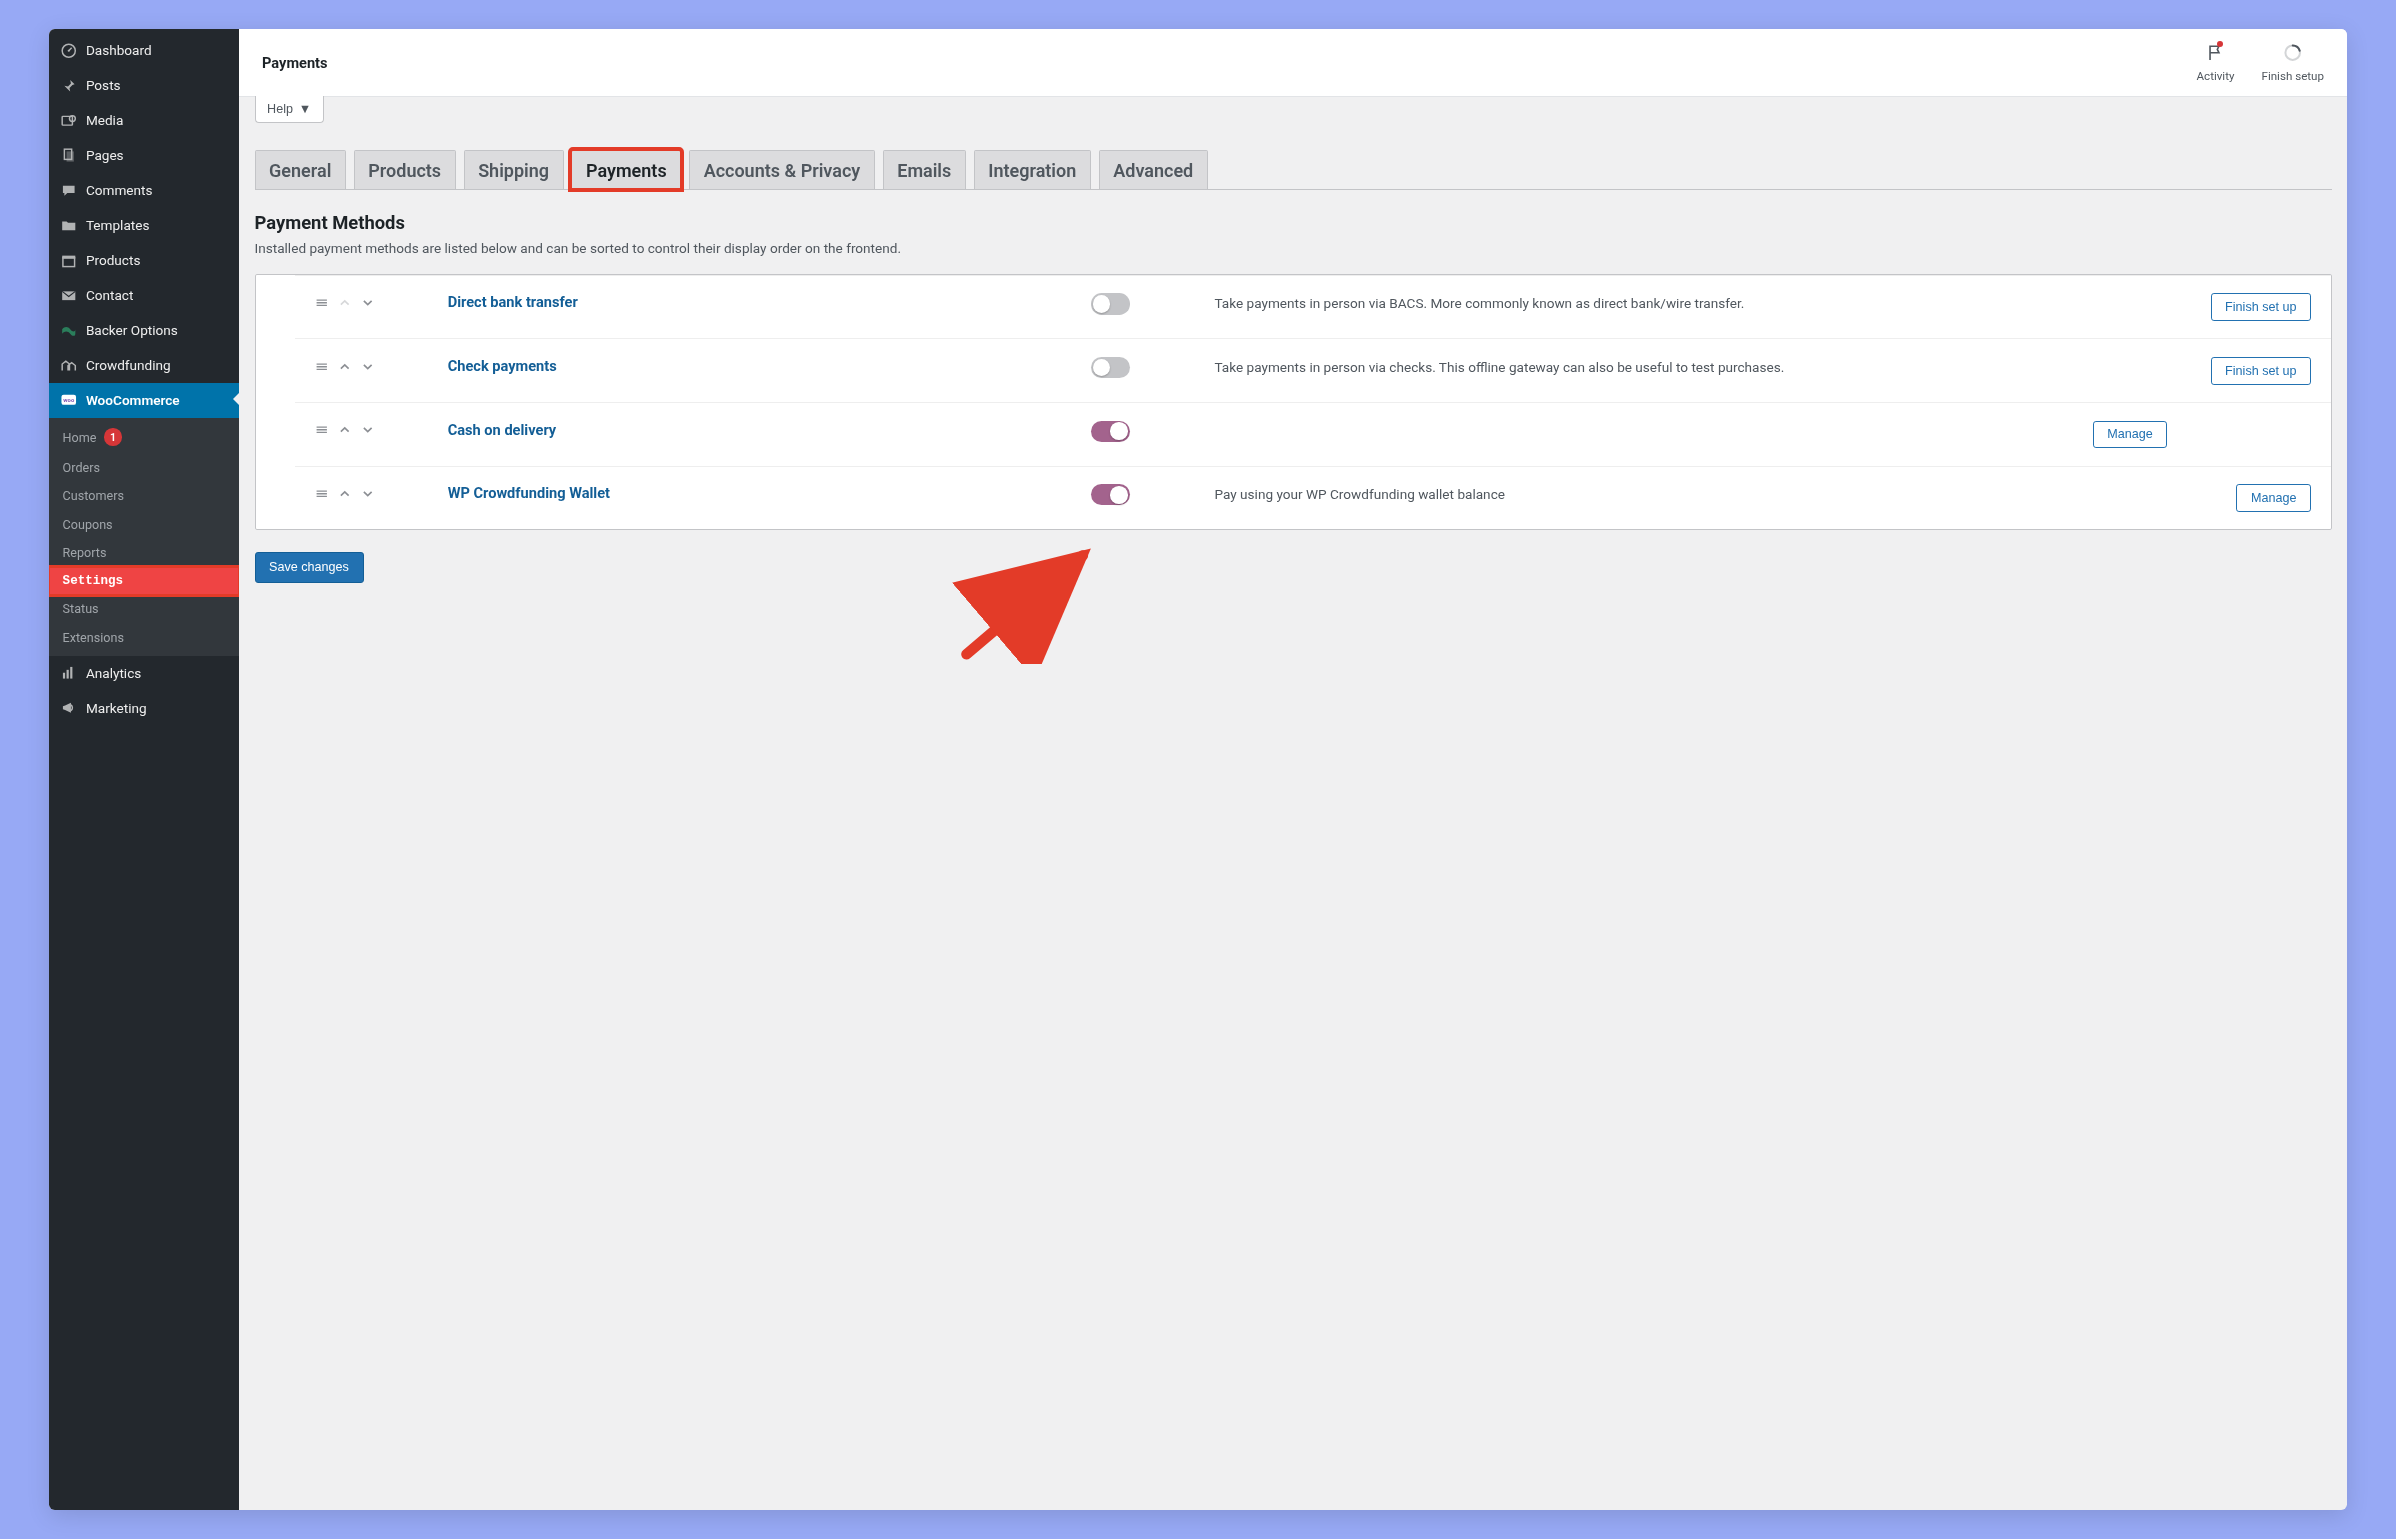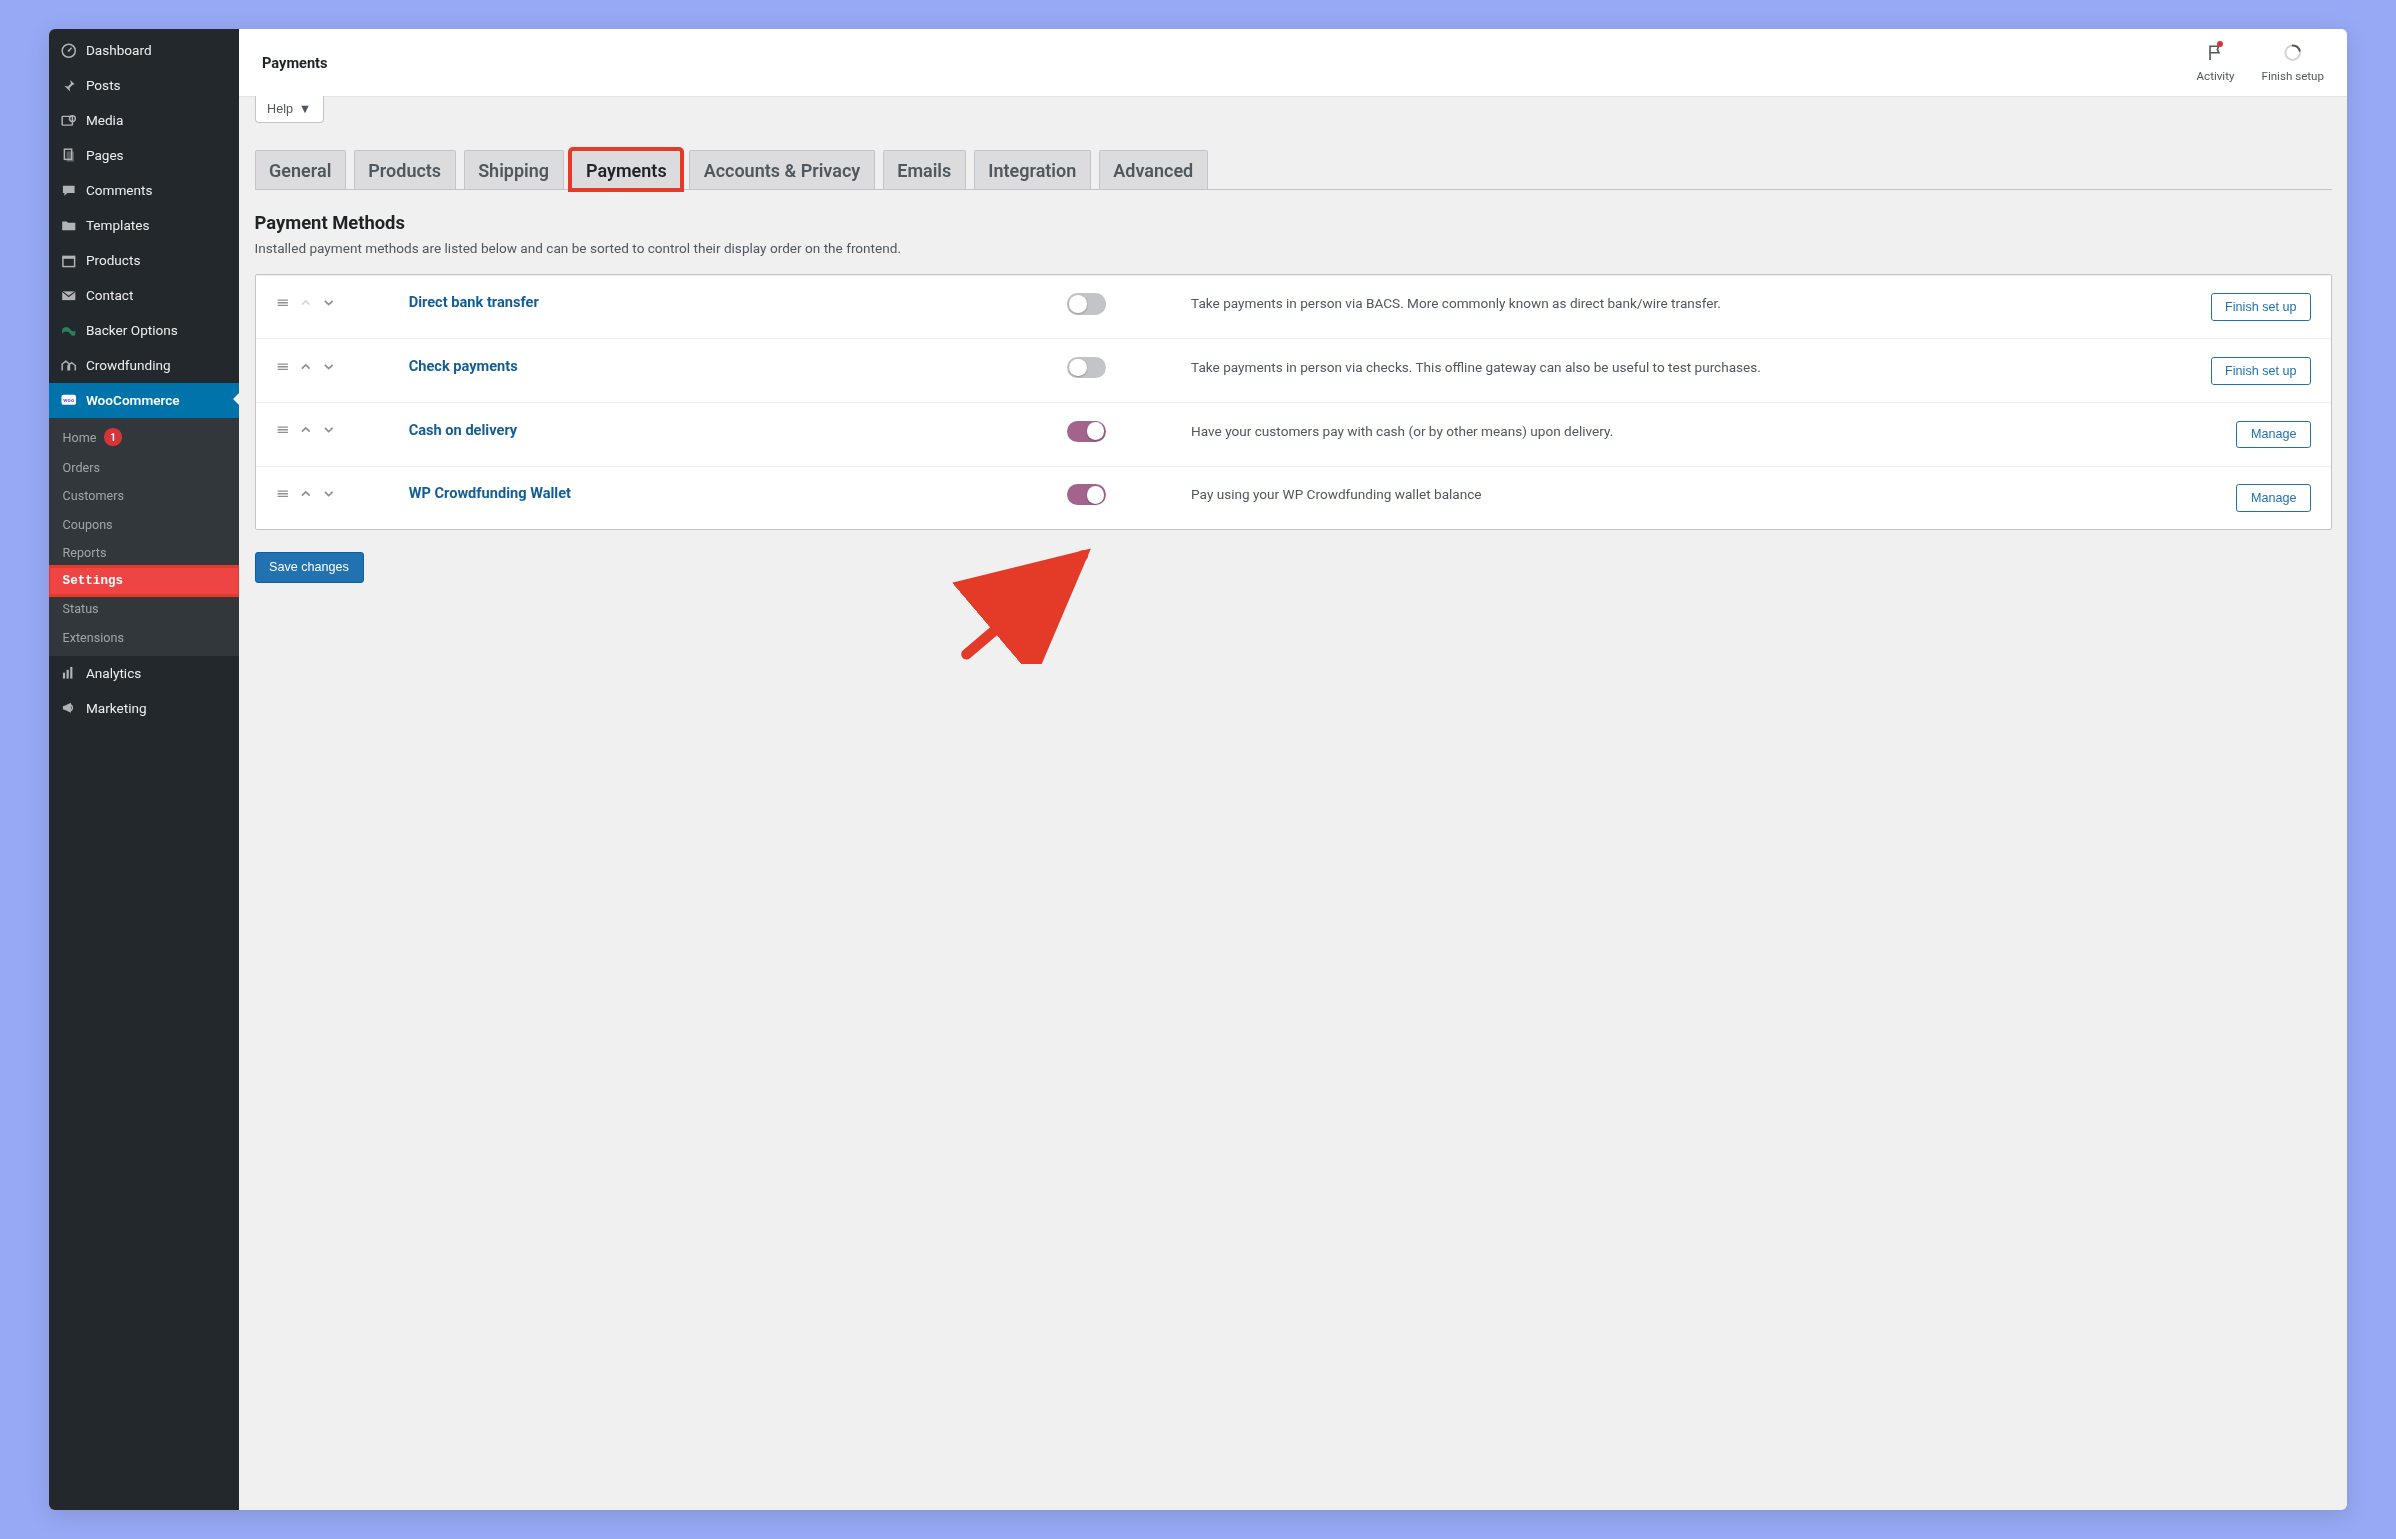--- a/index.html
+++ b/index.html
@@ -202,21 +202,21 @@
     border-radius: 1.9px;
   }
   .phead, .prow {
     display: grid;
     grid-template-columns: 126px 1.2fr 116px 1.8fr 136px;
     align-items: flex-start;
     gap: 7.8px;
     padding: 17.5px 19.4px;
   }
   .phead { font-weight: 700; border-bottom: 1px solid var(--tab-border); }
-  .prow { border-top: 1px solid #eeeeee; }
+  .prow { border-top: 1px solid #eeeeee; margin-left: 39px; }
   .drag-cell { display: flex; align-items: center; gap: 7.8px; color: #8c8f94; padding-top:1.9px; }
   .drag-cell svg { width: 15.5px; height: 15.5px; }
   .drag-cell .chev { cursor: pointer; }
   .drag-cell .chev.dim { opacity: .35; cursor: default; }
   .method-link { color: var(--link-blue2); font-weight: 700; text-decoration: none; cursor: pointer; font-size:14.6px; }
   .desc-text { color: var(--text-gray); line-height: 1.6; font-size:13.6px; }
   .toggle {
     width: 39px; height: 21.3px; border-radius: 10.7px; position: relative; cursor: pointer;
     background: var(--toggle-off);
   }
@@ -503,21 +503,20 @@
                     <path d="M6 15l6-6 6 6"></path>
                   </svg></span>
                 <span class="chev"><svg viewBox="0 0 24 24" fill="none" stroke="currentColor" stroke-width="2.5">
                     <path d="M6 9l6 6 6-6"></path>
                   </svg></span>
               </div>
               <div><a class="method-link">Cash on delivery</a></div>
               <div>
                 <div class="toggle on"></div>
               </div>
-              <div class="desc-text">Have your customers pay with cash (or by other means) upon delivery.</div>
               <div class="action-cell">
                 <button class="action-btn"><span>Manage</span></button>
               </div>
             </div>
             <div class="prow">
               <div class="drag-cell">
                 <span><svg viewBox="0 0 24 24" stroke="currentColor" stroke-width="2">
                     <path d="M4 8h16M4 12h16M4 16h16"></path>
                   </svg></span>
                 <span class="chev"><svg viewBox="0 0 24 24" fill="none" stroke="currentColor" stroke-width="2.5">

